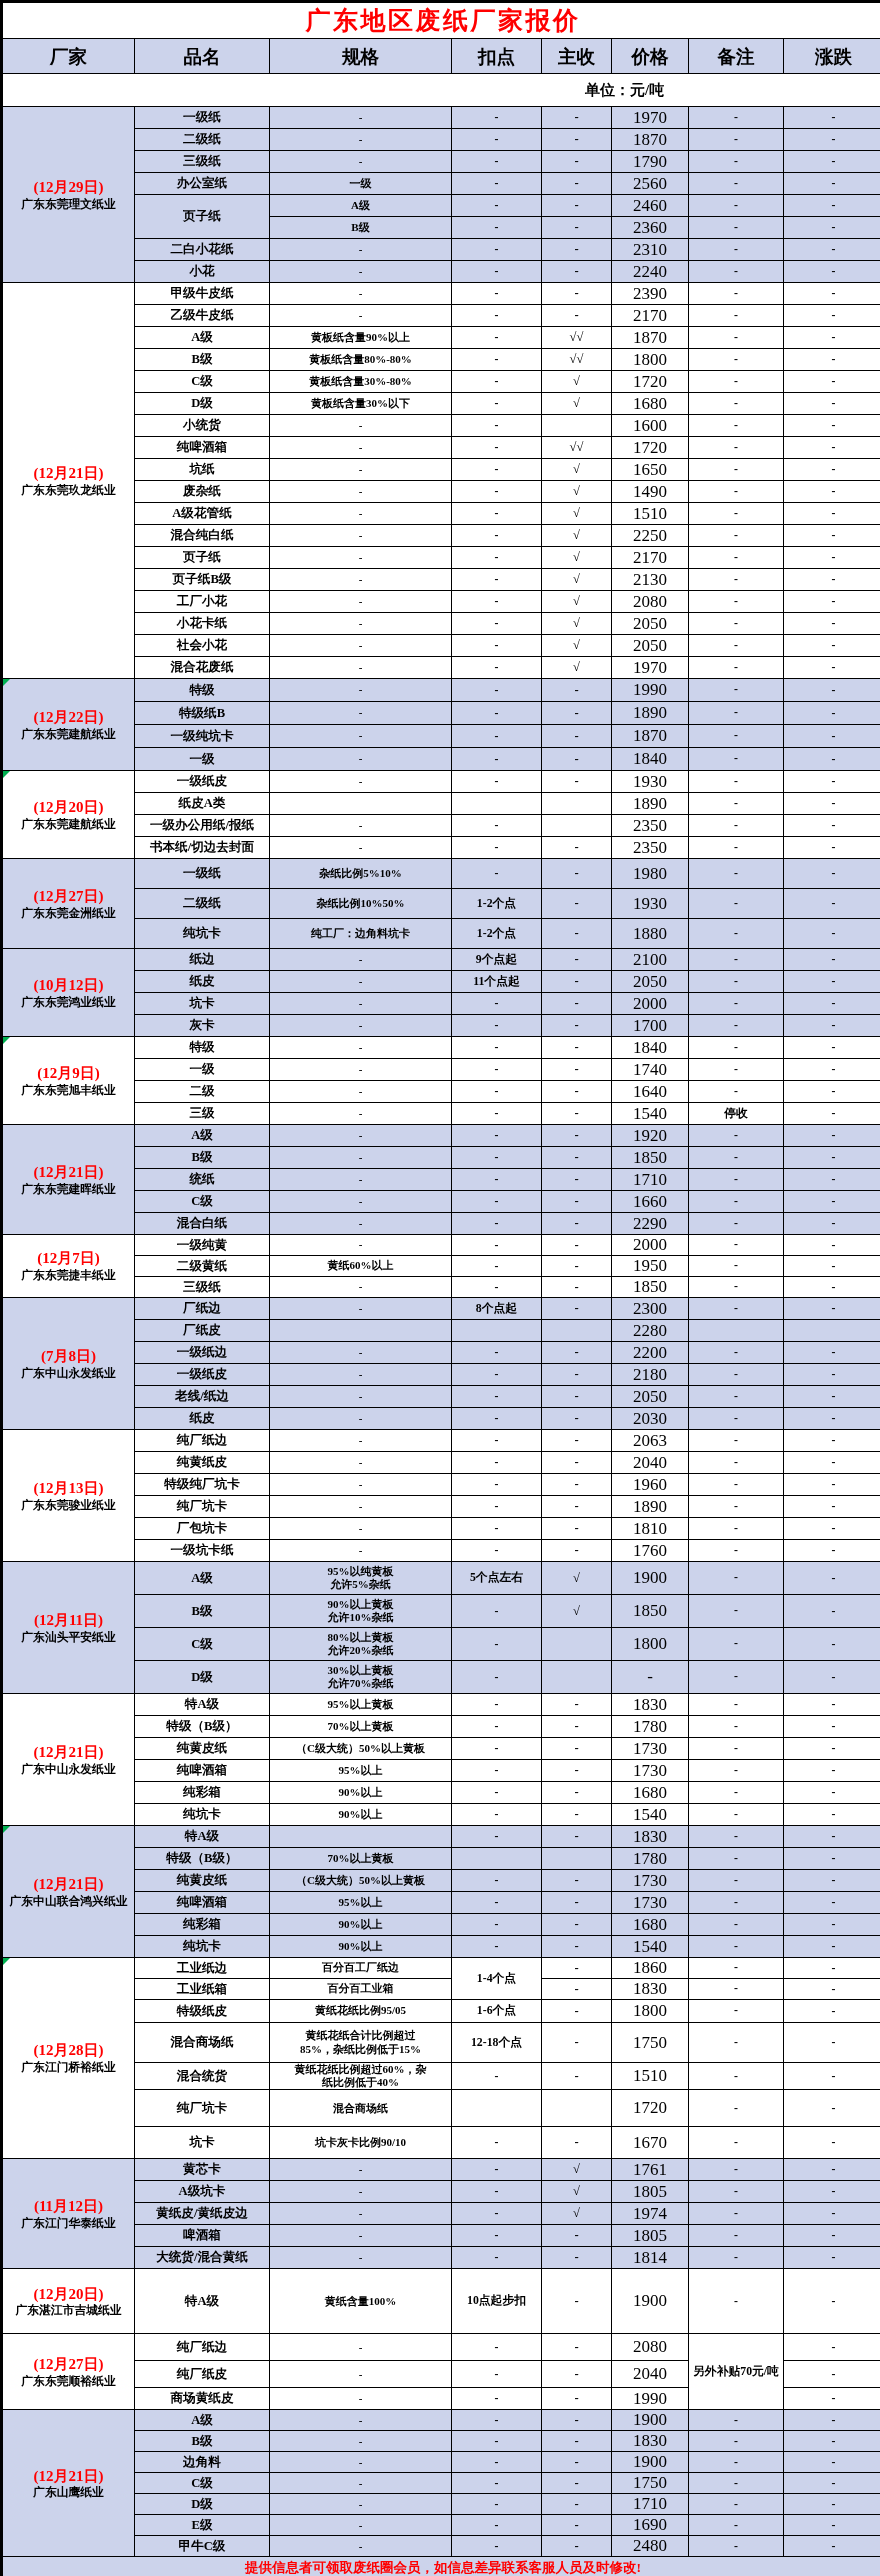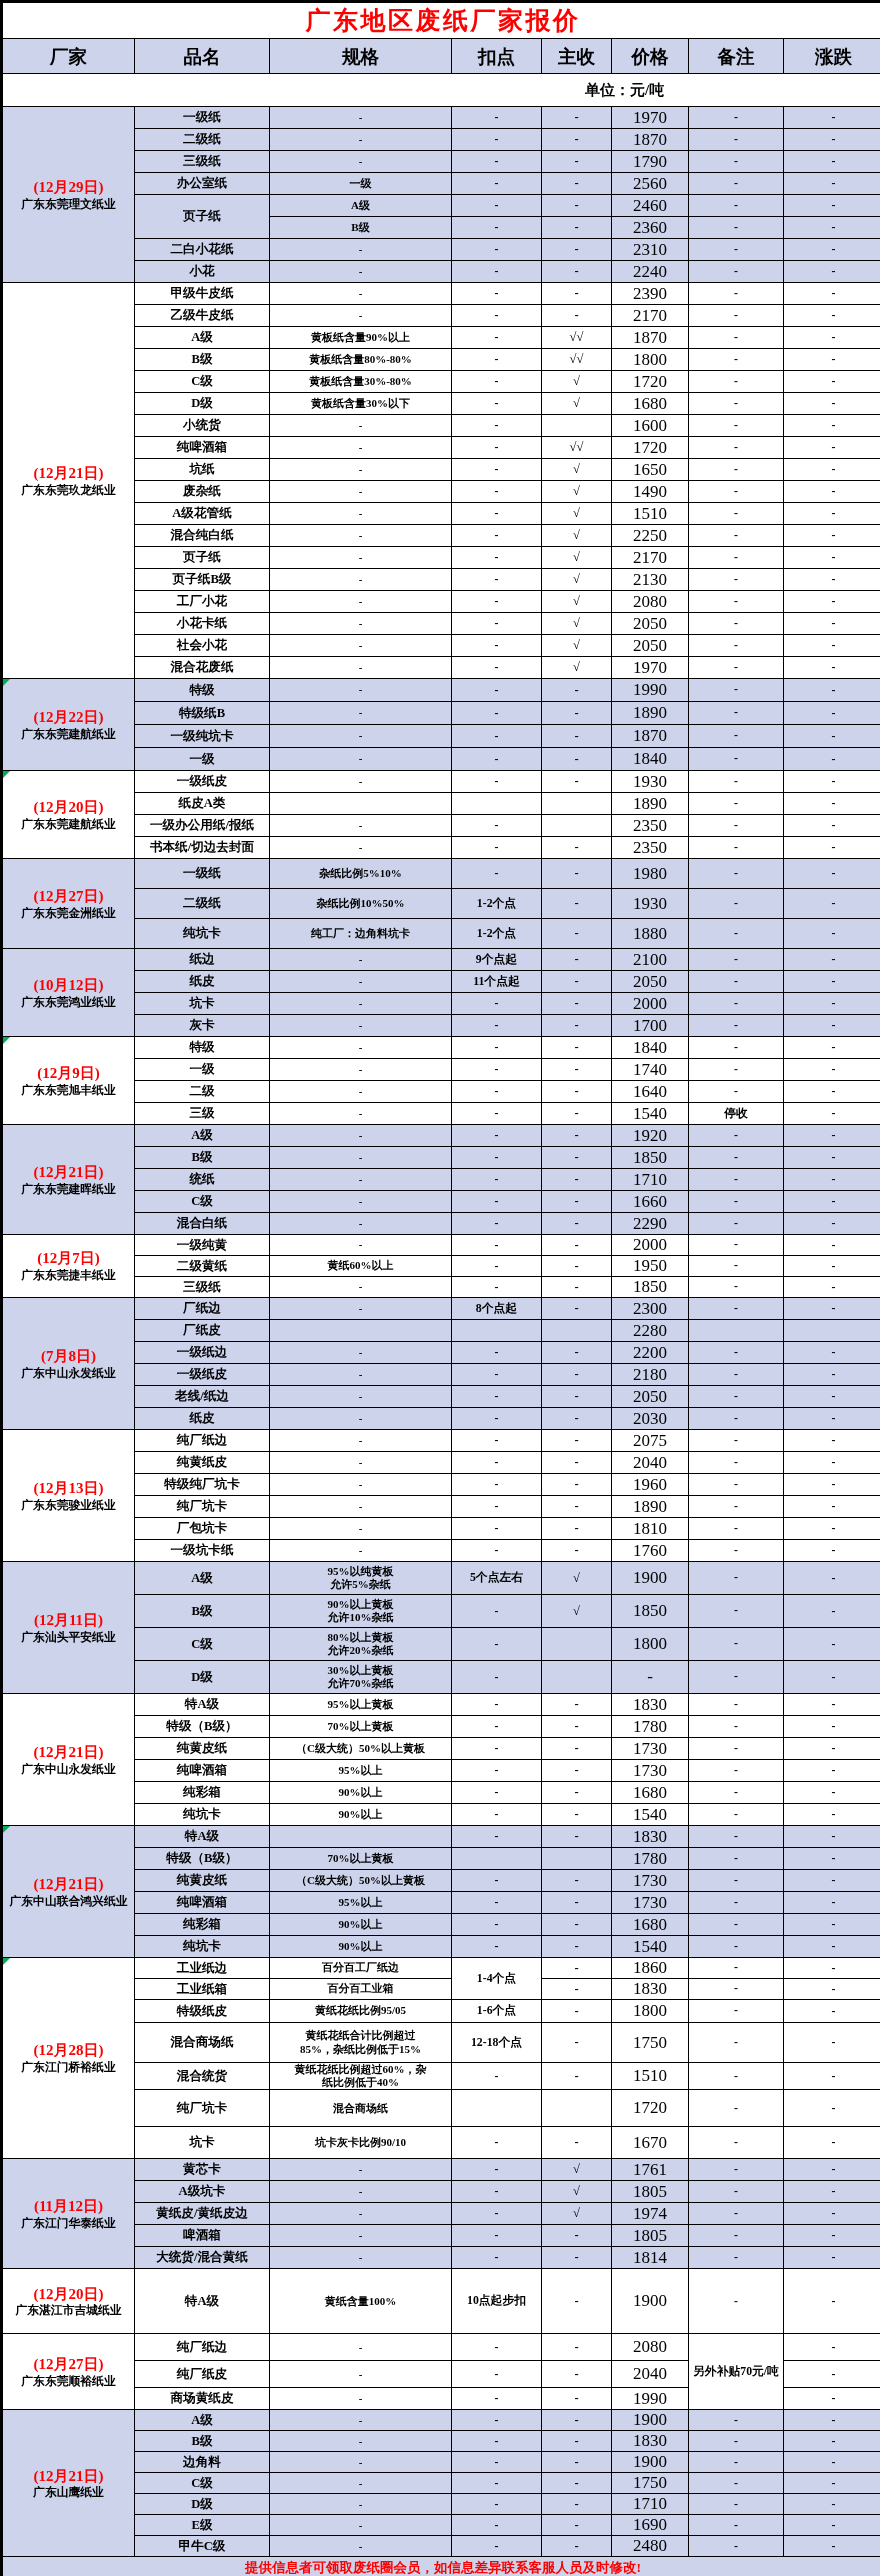--- a/index.html
+++ b/index.html
@@ -638,21 +638,21 @@
         </tr>
         <tr class="band-white group-start" style="height: 22px;">
           <td rowspan="6" class="factory">
             <div class="fdate">(12月13日)</div>
             <div class="fname">广东东莞骏业纸业</div>
           </td>
           <td class="prod">纯厂纸边</td>
           <td class="spec">-</td>
           <td class="ded">-</td>
           <td class="main">-</td>
-          <td class="price">2075</td>
+          <td class="price">2063</td>
           <td class="note">-</td>
           <td class="chg">-</td>
         </tr>
         <tr class="band-white" style="height: 22px;">
           <td class="prod">纯黄纸皮</td>
           <td class="spec">-</td>
           <td class="ded">-</td>
           <td class="main">-</td>
           <td class="price">2040</td>
           <td class="note">-</td>

